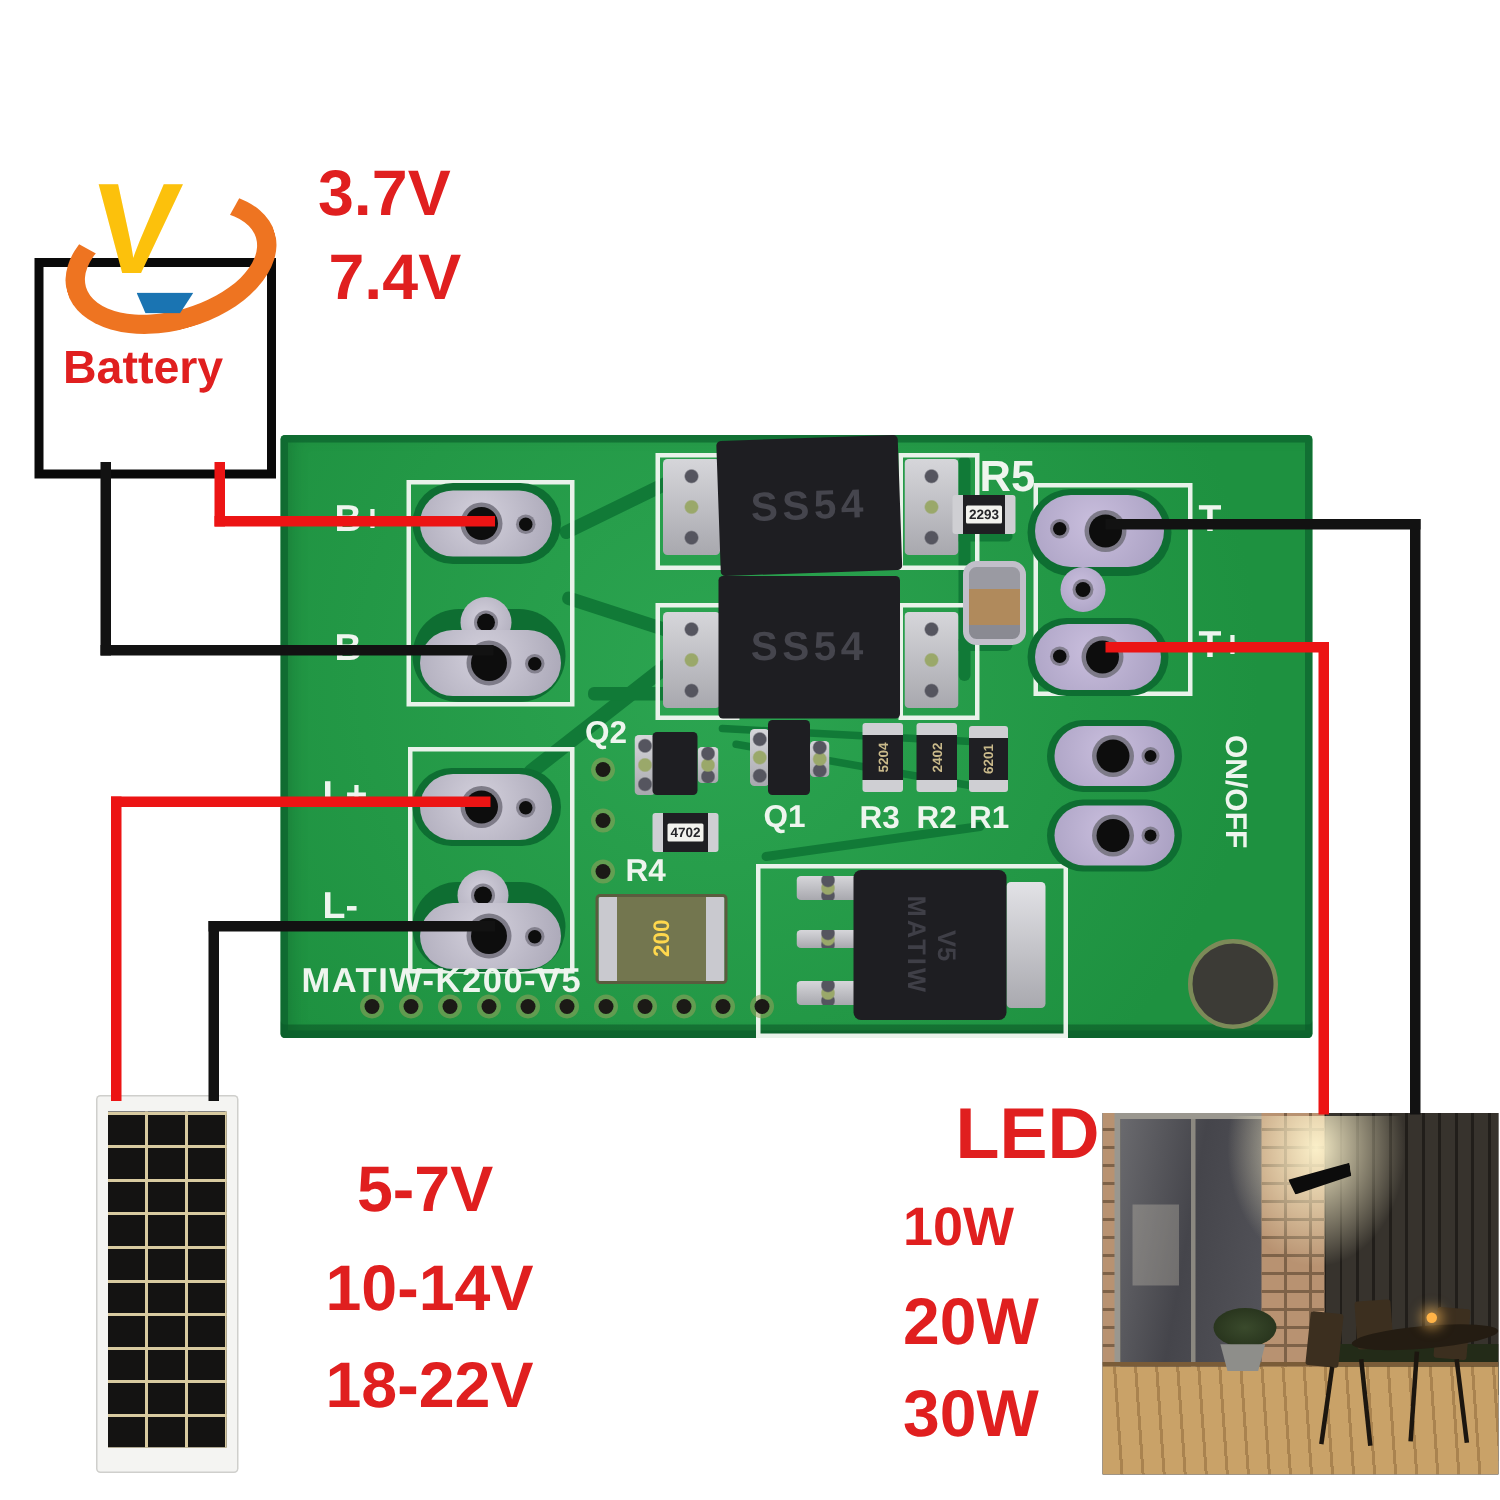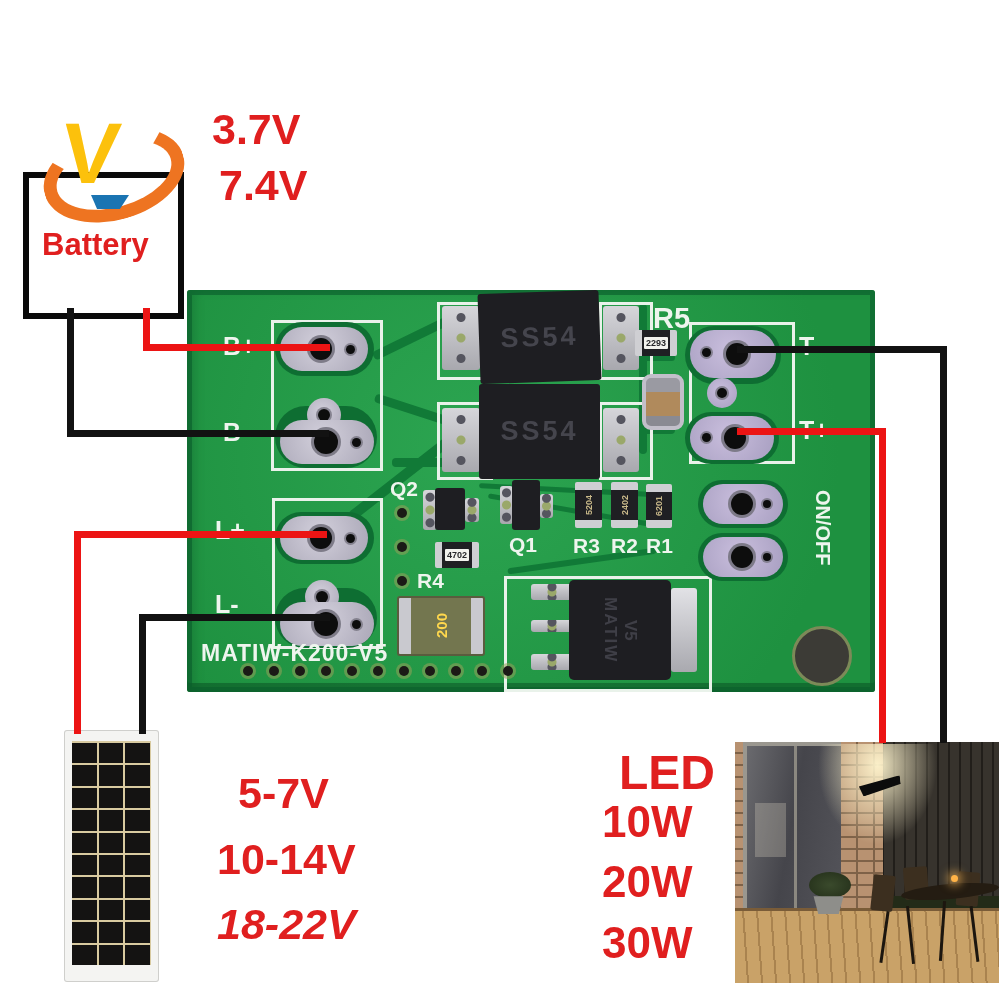--- a/index.html
+++ b/index.html
@@ -277,24 +277,24 @@
   <div class="wire blk" style="left:940px;top:346px;width:7px;height:397px;"></div>
   <div class="wire red" style="left:737px;top:428px;width:149px;height:7px;"></div>
   <div class="wire red" style="left:879px;top:428px;width:7px;height:315px;"></div>
 
   <div id="solar-panel" class="abs">
     <div id="solar-cells"></div>
   </div>
 
   <div class="red-note" style="left:238px;top:772px;font-size:43px;">5-7V</div>
   <div class="red-note" style="left:217px;top:838px;font-size:43px;">10-14V</div>
-  <div class="red-note" style="left:217px;top:903px;font-size:43px;font-style:italic;">18-22V</div>
-
-  <div class="red-note" style="left:619px;top:733px;font-size:48px;margin-top:16px;">LED</div>
-  <div class="red-note" style="left:602px;top:800px;font-size:44px;">10W</div>
+  <div class="red-note" style="left:217px;top:903px;font-size:43px;">18-22V</div>
+
+  <div class="red-note" style="left:637px;top:733px;font-size:48px;">LED</div>
+  <div class="red-note" style="left:602px;top:800px;font-size:36px;">10W</div>
   <div class="red-note" style="left:602px;top:860px;font-size:44px;">20W</div>
   <div class="red-note" style="left:602px;top:921px;font-size:44px;">30W</div>
 
   <div id="led-photo" class="abs">
     <div id="photo-fence"></div>
     <div id="photo-grass"></div>
     <div class="brick" style="left:0;width:4%;"></div>
     <div id="photo-door">
       <div id="photo-door-light"></div>
       <div id="photo-door-divider"></div>

